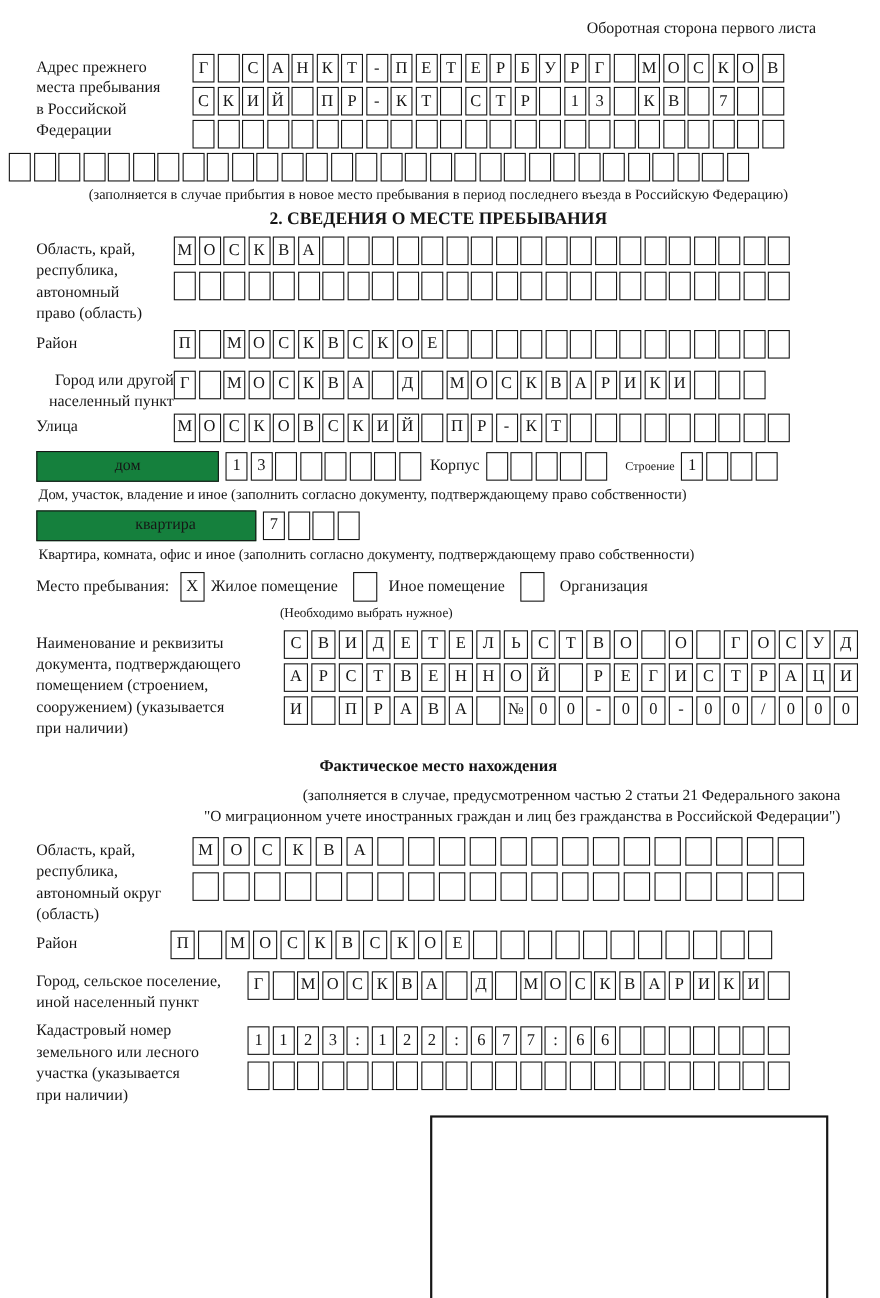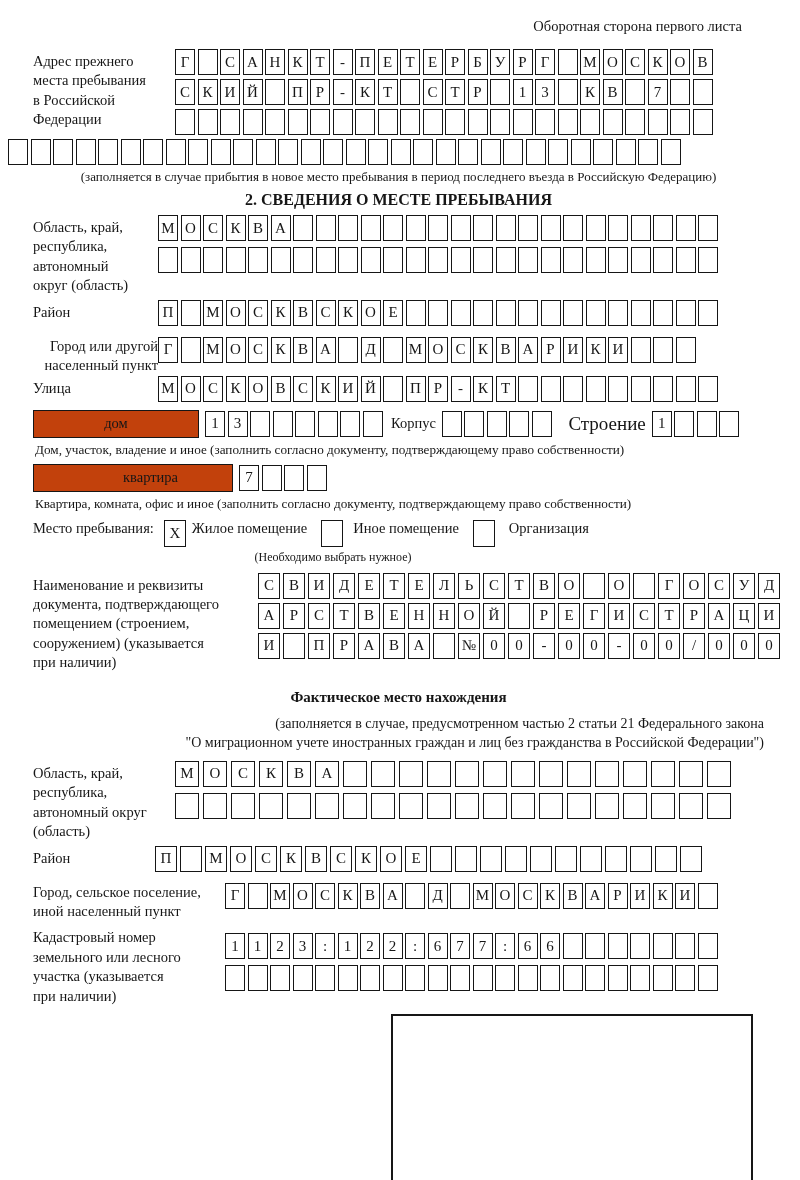--- a/index.html
+++ b/index.html
@@ -29,25 +29,25 @@
   .medium .cell { width: 22px; margin-right: 3px; }
   .wide .cell { width: 24px; margin-right: 4px; }
 
   .note { font-size: 13px; text-align: center; }
   .h2 { font-size: 16px; font-weight: bold; text-align: center; }
   .h3 { font-size: 15px; font-weight: bold; text-align: center; }
 
   .labelbox {
     flex: none; border: 1.5px solid #161616; height: 28px;
     display: flex; align-items: center; justify-content: center;
-    font-size: 14.5px; background: #c2410c;
+    font-size: 14.5px; background: #15803d;
   }
   .caption { font-size: 13.2px; margin: 2px 0 6px 2px; }
 
-  .mesto-row { display: flex; font-size: 14.5px; margin-top: 8px; }
+  .mesto-row { display: flex; align-items: center; font-size: 14.5px; margin-top: 8px; }
   .checkbox {
     display: inline-flex; flex: none; align-items: center; justify-content: center;
     width: 22px; height: 27px; border: 1.5px solid #161616; font-size: 15px; background: #fff;
   }
   .mesto-note { font-size: 12px; margin: 3px 0 8px 150px; width: 300px; text-align: center; }
 
   .fakt-note { font-size: 14px; text-align: right; line-height: 1.4; margin-bottom: 8px; }
 
   .confirm-wrap { margin-left: 358px; width: 372px; margin-top: 8px; }
   .confirm-box { width: 362px; height: 168px; border: 2px solid #161616; background: #fff; }
@@ -184,21 +184,21 @@
     </div>
   <div class="note">(заполняется в случае прибытия в новое место пребывания в период последнего въезда в Российскую Федерацию)</div>
 
   <div class="h2 mt6">2. СВЕДЕНИЯ О МЕСТЕ ПРЕБЫВАНИЯ</div>
 
   <div class="field mt6">
     <div class="lbl w125">
         <div>Область, край,</div>
         <div>республика,</div>
         <div>автономный</div>
-        <div>округ (область)</div>
+        <div>право (область)</div>
       </div>
     <div class="rows">
       <div class="boxrow">
           <span class="cell">М</span>
           <span class="cell">О</span>
           <span class="cell">С</span>
           <span class="cell">К</span>
           <span class="cell">В</span>
           <span class="cell">А</span>
           <span class="cell"></span>
@@ -363,21 +363,21 @@
     <span style="font-size:14.5px;">Корпус</span>
     <span class="gap6"></span>
     <span style="display:inline-flex;">
         <span class="cell"></span>
         <span class="cell"></span>
         <span class="cell"></span>
         <span class="cell"></span>
         <span class="cell"></span>
       </span>
     <span class="gap14"></span>
-    <span style="font-size:19px;">Строение</span>
+    <span style="font-size:11px;">Строение</span>
     <span class="gap6"></span>
     <span style="display:inline-flex;">
         <span class="cell">1</span>
         <span class="cell"></span>
         <span class="cell"></span>
         <span class="cell"></span>
       </span>
   </div>
   <div class="caption">Дом, участок, владение и иное (заполнить согласно документу, подтверждающему право собственности)</div>
 

